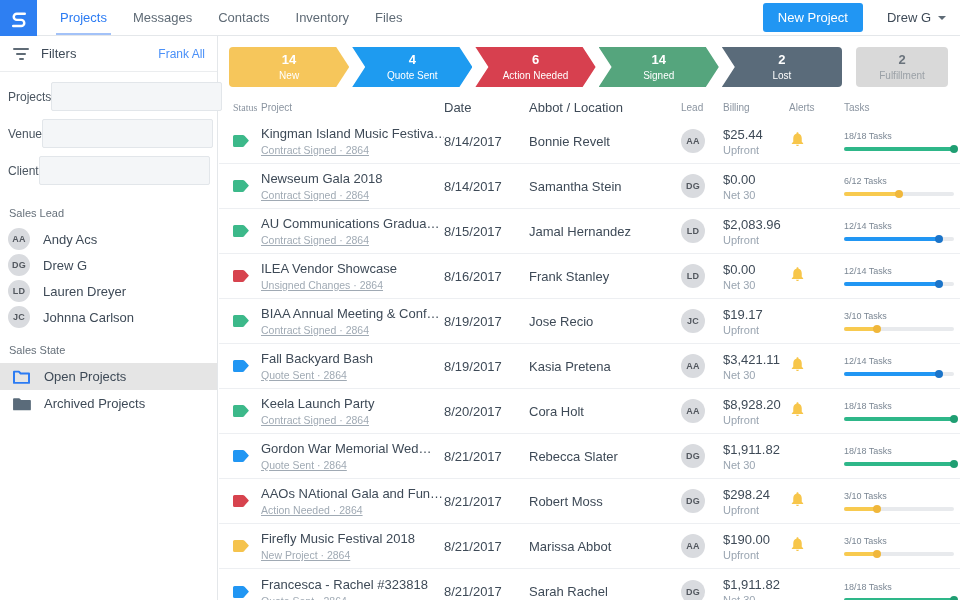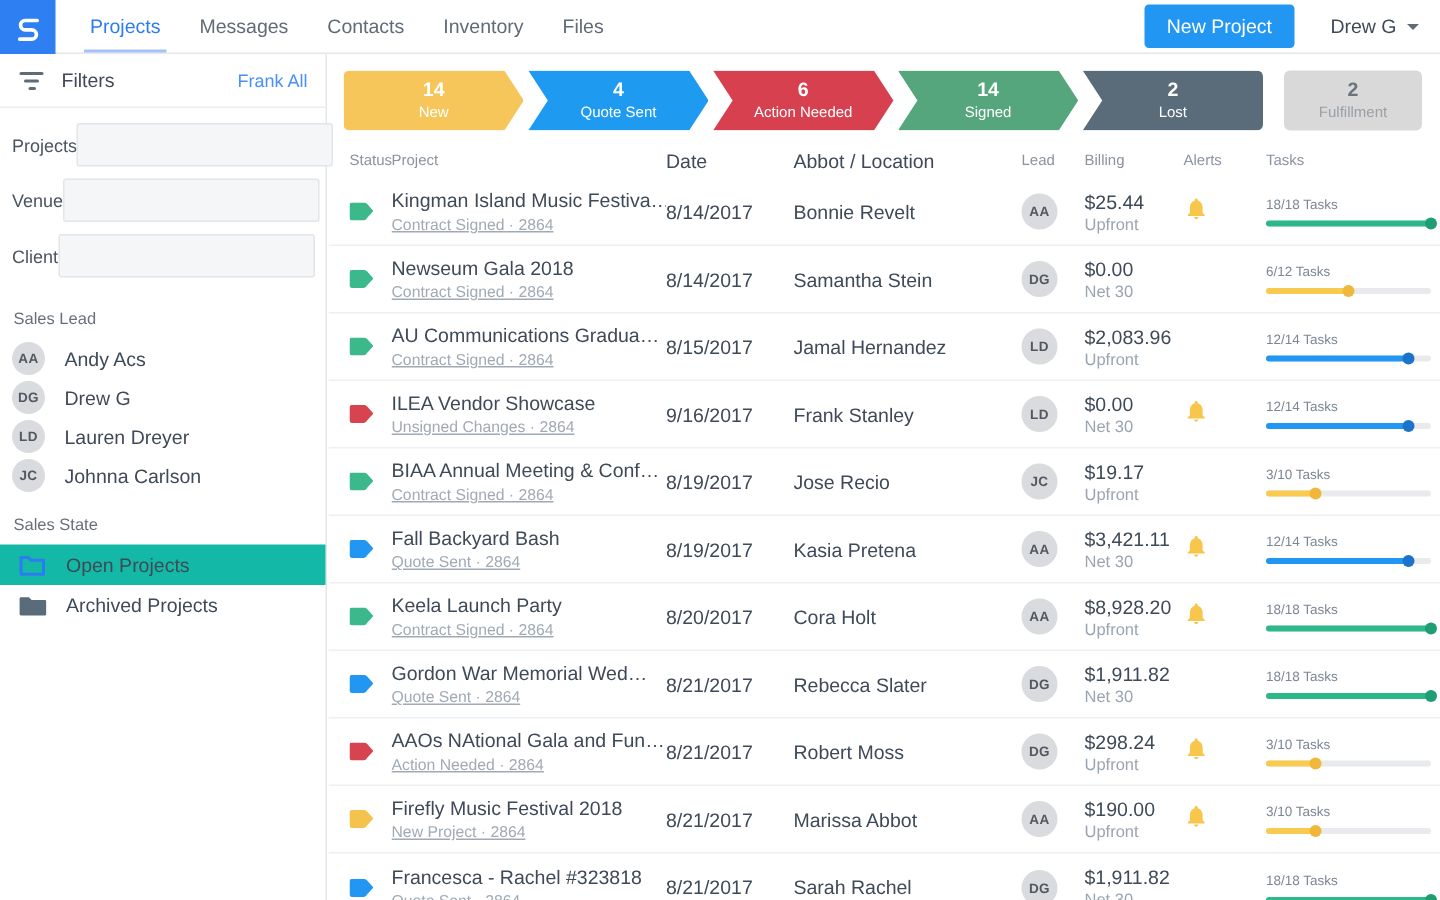--- a/index.html
+++ b/index.html
@@ -33,21 +33,21 @@
   .filter-fields { padding:10px 8px 0 8px; }
   .field { display:flex; align-items:center; margin-bottom:8px; }
   .field label { width:57px; font-size:12px; color:#4A5560; }
   .field input { flex:1; height:29px; background:#F4F6F8; border:1px solid #E2E6EA; border-radius:2px; outline:none; padding:0 7px; font-family:inherit; font-size:12px; color:#3E4A57; }
   .section-title { font-size:11px; color:#66707A; padding:14px 8px 7px 9px; }
   .lead-item { display:flex; align-items:center; gap:13px; height:26px; padding:0 8px; cursor:pointer; }
   .avatar { width:22px; height:22px; border-radius:50%; background:#D9DBDF; color:#53585F;
     font-size:9px; font-weight:bold; display:flex; align-items:center; justify-content:center; letter-spacing:.3px; flex:0 0 22px; }
   .lead-name { font-size:13px; color:#3E4A57; }
   .state-item { display:flex; align-items:center; gap:13px; height:27px; padding:0 8px 0 12px; cursor:pointer; }
-  .state-item.selected { background:#14b8a6; }
+  .state-item.selected { background:#e5e5e5; }
   .state-label { font-size:13px; color:#3E4A57; }
   .state-icon { display:flex; align-items:center; width:19px; }
 
   
   .main { position:absolute; left:219px; top:36px; right:0; bottom:0; overflow:hidden; }
   .pipeline { display:flex; gap:3px; margin:11px 12px 0 10px; height:40px; }
   .seg { flex:1; display:flex; flex-direction:column; align-items:center; justify-content:center; color:#fff; line-height:1.3; cursor:pointer; }
   .seg-count { font-size:13px; font-weight:bold; }
   .seg-label { font-size:10px; }
   .seg.start { clip-path:polygon(0 0, calc(100% - 13px) 0, 100% 50%, calc(100% - 13px) 100%, 0 100%); border-radius:4px 0 0 4px; }
@@ -57,21 +57,21 @@
   .seg.pill .seg-count { color:#6A737C; }
   .seg.pill .seg-label { color:#9AA0A6; }
 
   .thead, .row { display:grid; grid-template-columns:42px 183px 85px 152px 42px 64px 57px 1fr; align-items:center; }
   .thead { height:24px; margin-top:8px; font-size:10px; color:#8A94A0; }
   .th { white-space:nowrap; }
   .th.c-status { padding-left:14px; }
   .th.c-alerts { padding-left:2px; }
   .row { height:45px; border-bottom:1px solid #EDEFF2; cursor:pointer; }
   .row:last-child { border-bottom:none; }
-  .c-status { padding-left:14px; display:flex; align-items:center; }
+  .c-status { padding-left:14px; display:flex; align-items:center;font-family:Liberation Serif, serif; }
   .c-project { overflow:hidden; }
   .p-title { font-size:13px; color:#3E4A57; white-space:nowrap; }
   .p-sub { font-size:10.5px; color:#A0AAB4; margin-top:3px; white-space:nowrap;text-decoration:underline; }
   .c-date, .c-client { font-size:13px; color:#3E4A57; }
   .amount { font-size:13px; color:#3E4A57; }
   .term { font-size:11px; color:#9AA5B1; margin-top:2px; }
   .c-alerts { display:flex; align-items:center; padding-left:2px; }
   .t-label { font-size:9px; color:#7B8794; margin-bottom:6px; }
   .bar { position:relative; width:110px; height:4px; background:#E8EAED; border-radius:2px; }
   .fill { position:absolute; left:0; top:0; bottom:0; border-radius:2px; }
@@ -296,21 +296,21 @@
       <div class="row">
         <div class="c-status">
           <svg width="16" height="12" viewBox="0 0 16 12">
             <path fill="#D7434E" d="M1.6 0h8c.85 0 1.65.38 2.2 1.03l3.85 4.23c.18.22.18.52 0 .74l-3.85 4.23A2.9 2.9 0 0 1 9.6 12h-8A1.6 1.6 0 0 1 0 10.4V1.6A1.6 1.6 0 0 1 1.6 0z"></path>
           </svg>
         </div>
         <div class="c-project">
           <div class="p-title">ILEA Vendor Showcase</div>
           <div class="p-sub">Unsigned Changes  ·  2864</div>
         </div>
-        <div class="c-date">9/16/2017</div>
+        <div class="c-date">8/16/2017</div>
         <div class="c-client">Frank Stanley</div>
         <div class="c-lead">
           <span class="avatar" style="width: 24px; height: 24px;">LD</span>
         </div>
         <div class="c-billing">
           <div class="amount">$0.00</div>
           <div class="term">Net 30</div>
         </div>
         <div class="c-alerts">
           <span><svg width="17" height="18" viewBox="0 0 24 24">

